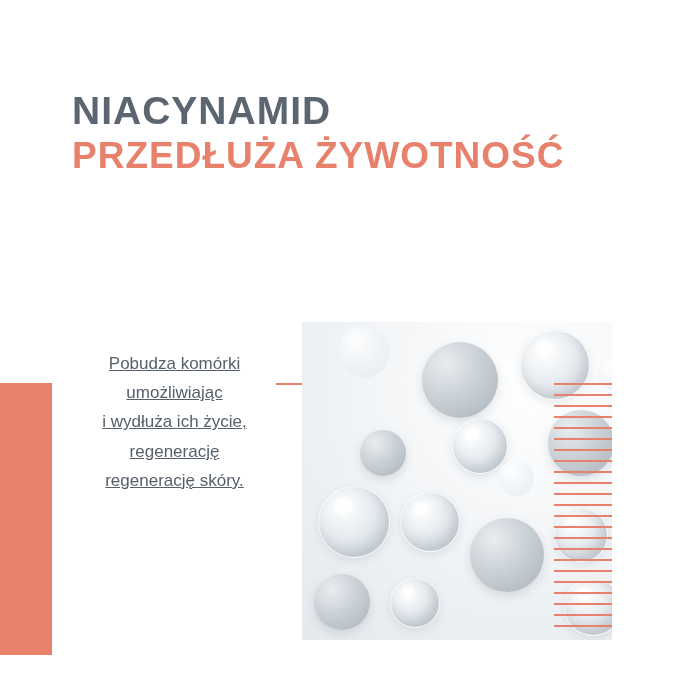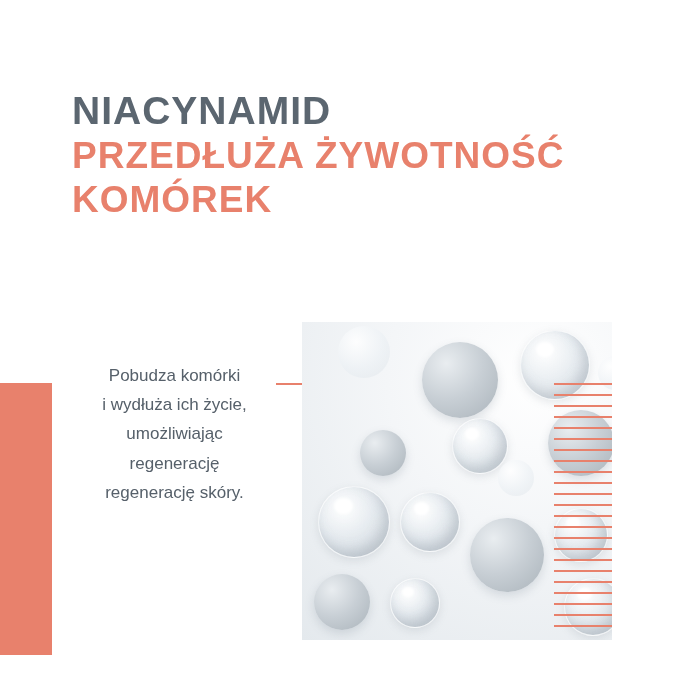--- a/index.html
+++ b/index.html
@@ -51,26 +51,27 @@
     top: 383px;
     width: 52px;
     height: 272px;
     background: #e8816c;
   }
 
   
   .body-text {
     position: absolute;
     left: 62px;
-    top: 361px;
+    top: 349px;
     width: 225px;
     text-align: center;
     color: #56606a;
     font-size: 17px;
     line-height: 1.72;
+    text-decoration: underline;
   }
   .body-text p {
     margin: 0;
   }
 
   
   .connector {
     position: absolute;
     left: 276px;
     top: 383px;
@@ -141,29 +142,28 @@
   }
 </style>
 </head>
 <body>
 
 <div class="poster">
 
   <div class="headline">
     <p class="headline-line dark">NIACYNAMID</p>
     <p class="headline-line accent">PRZEDŁUŻA ŻYWOTNOŚĆ</p>
-    <p class="headline-line accent">KOMÓREK</p>
   </div>
 
   <div class="left-bar"></div>
 
   <div class="body-text">
     <p>Pobudza komórki</p>
+    <p>umożliwiając</p>
     <p>i wydłuża ich życie,</p>
-    <p>umożliwiając</p>
     <p>regenerację</p>
     <p>regenerację skóry.</p>
   </div>
 
   <div class="connector"></div>
 
   <div class="image-panel">
     <div class="img-bg"></div>
 
     <div class="sph solid" style="left:120px; top:20px;  width:76px;  height:76px;"></div>

